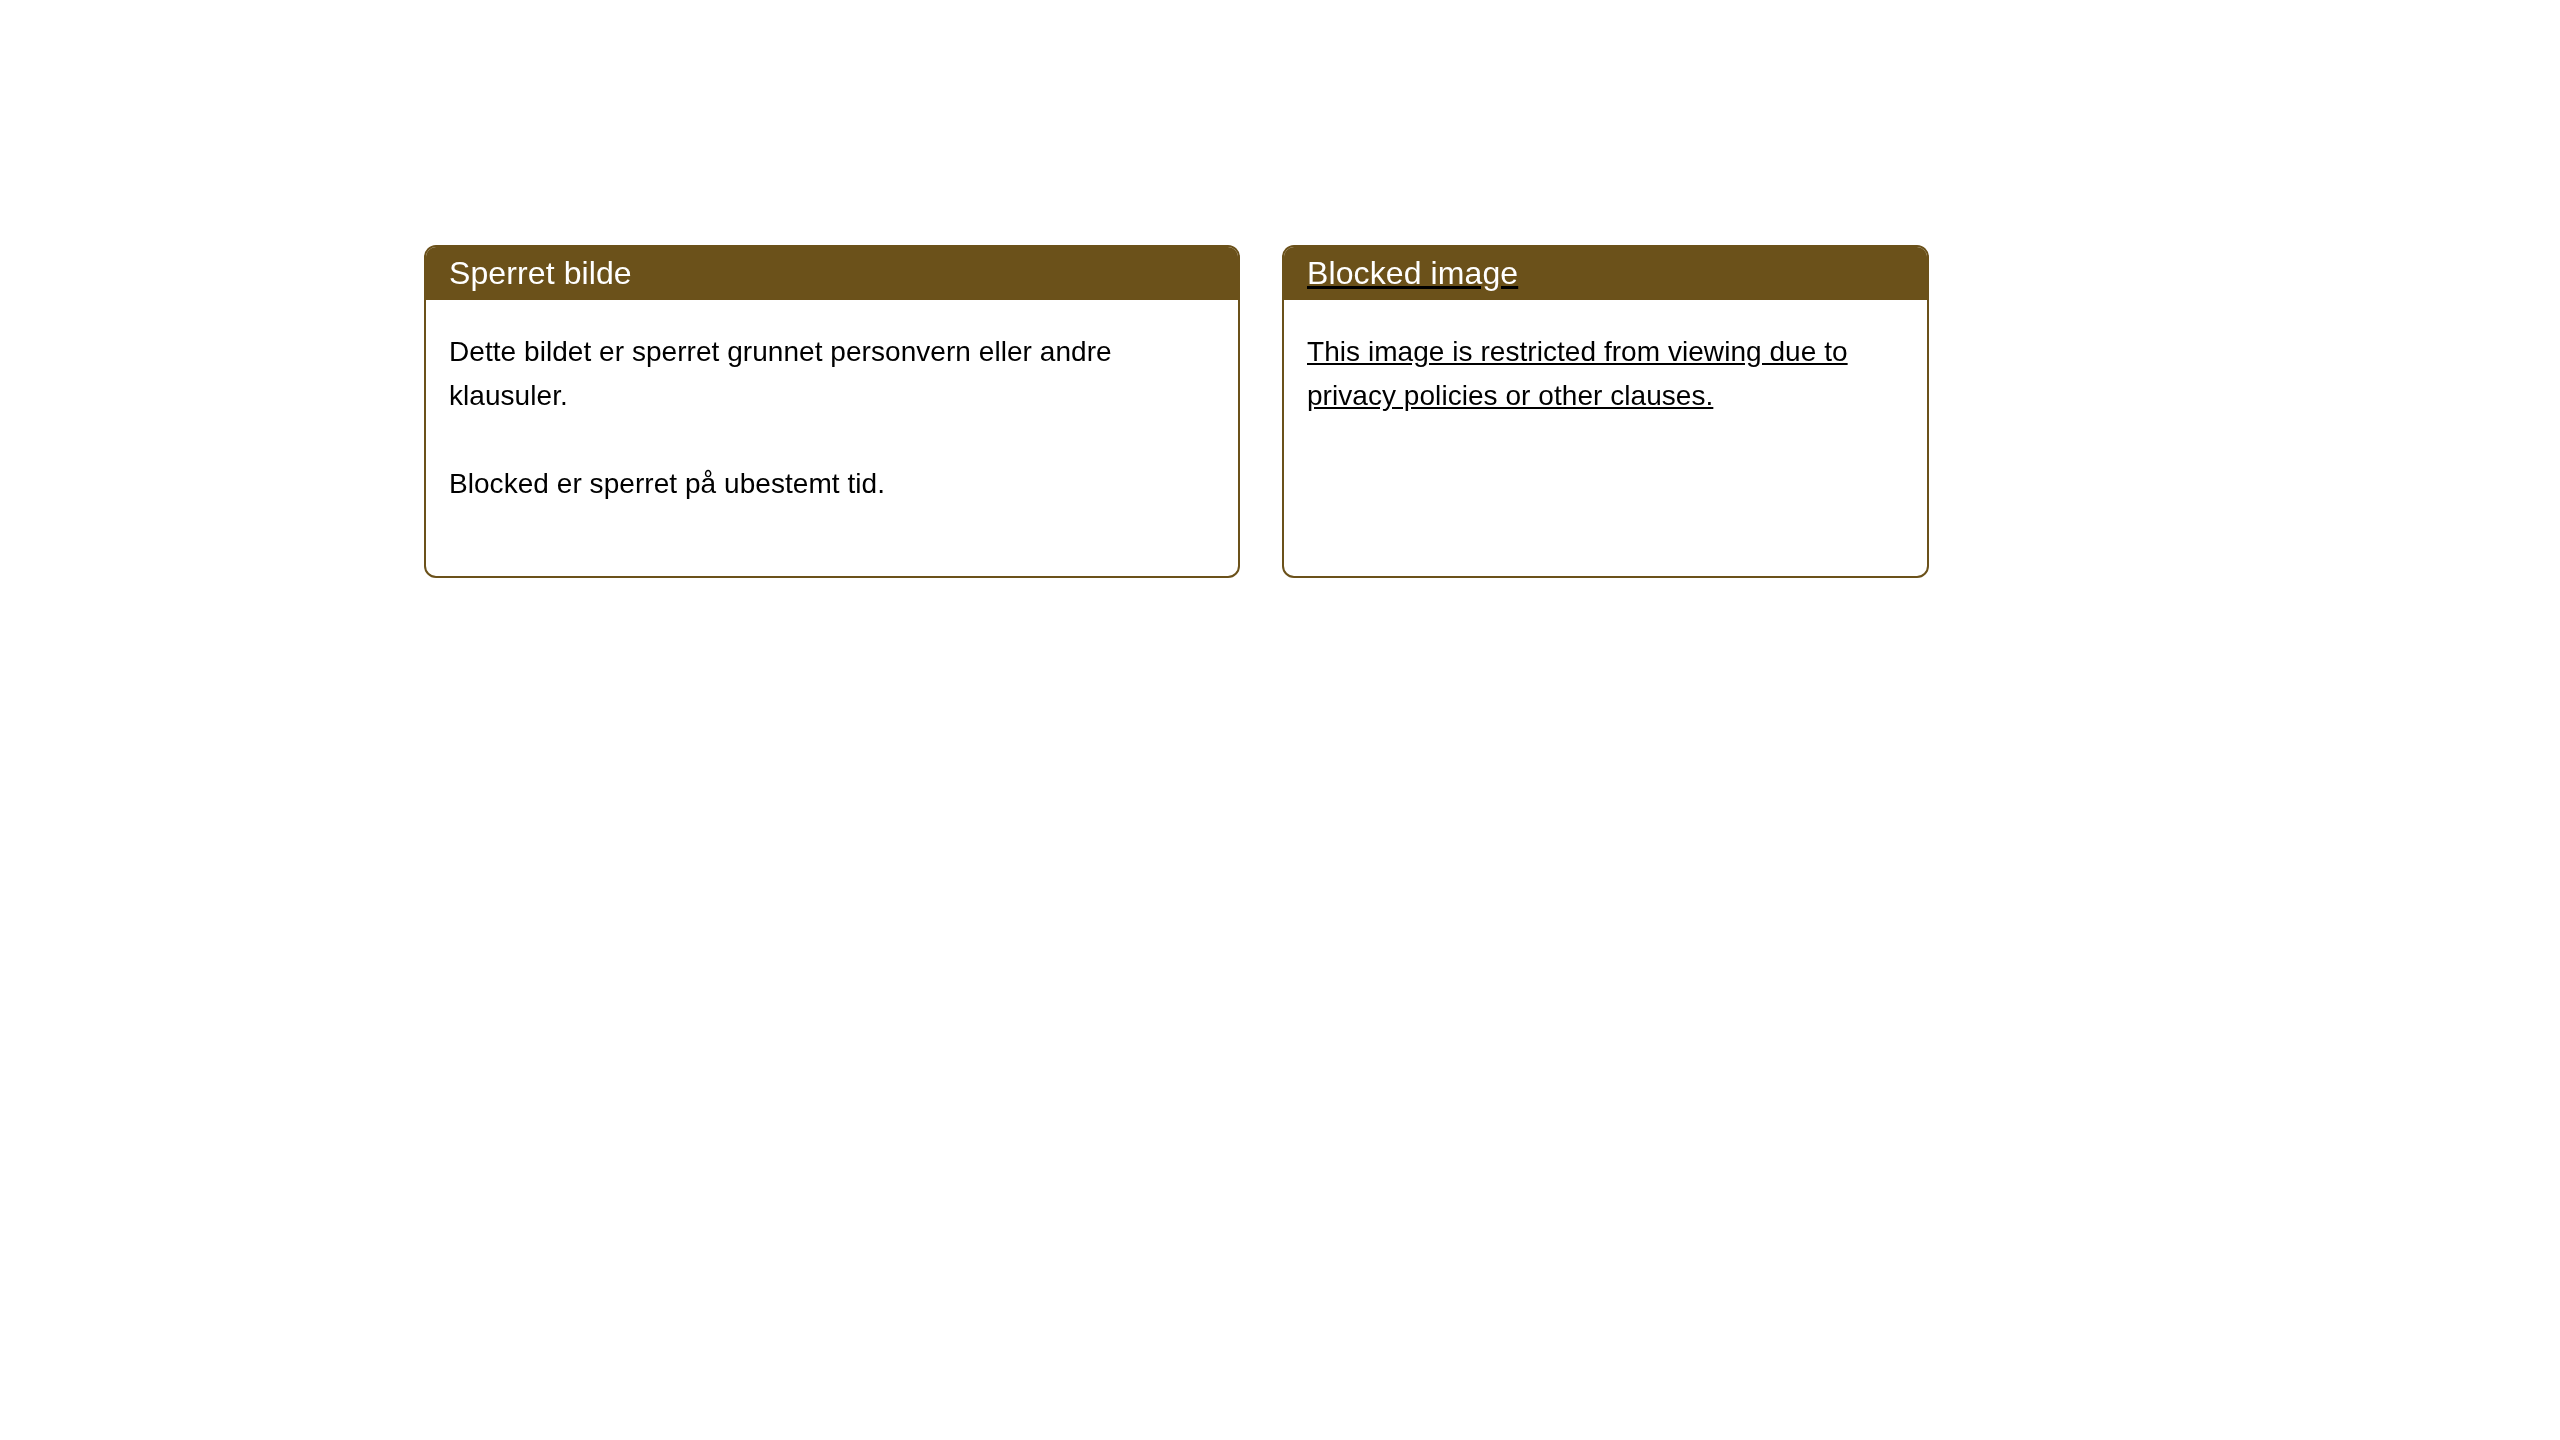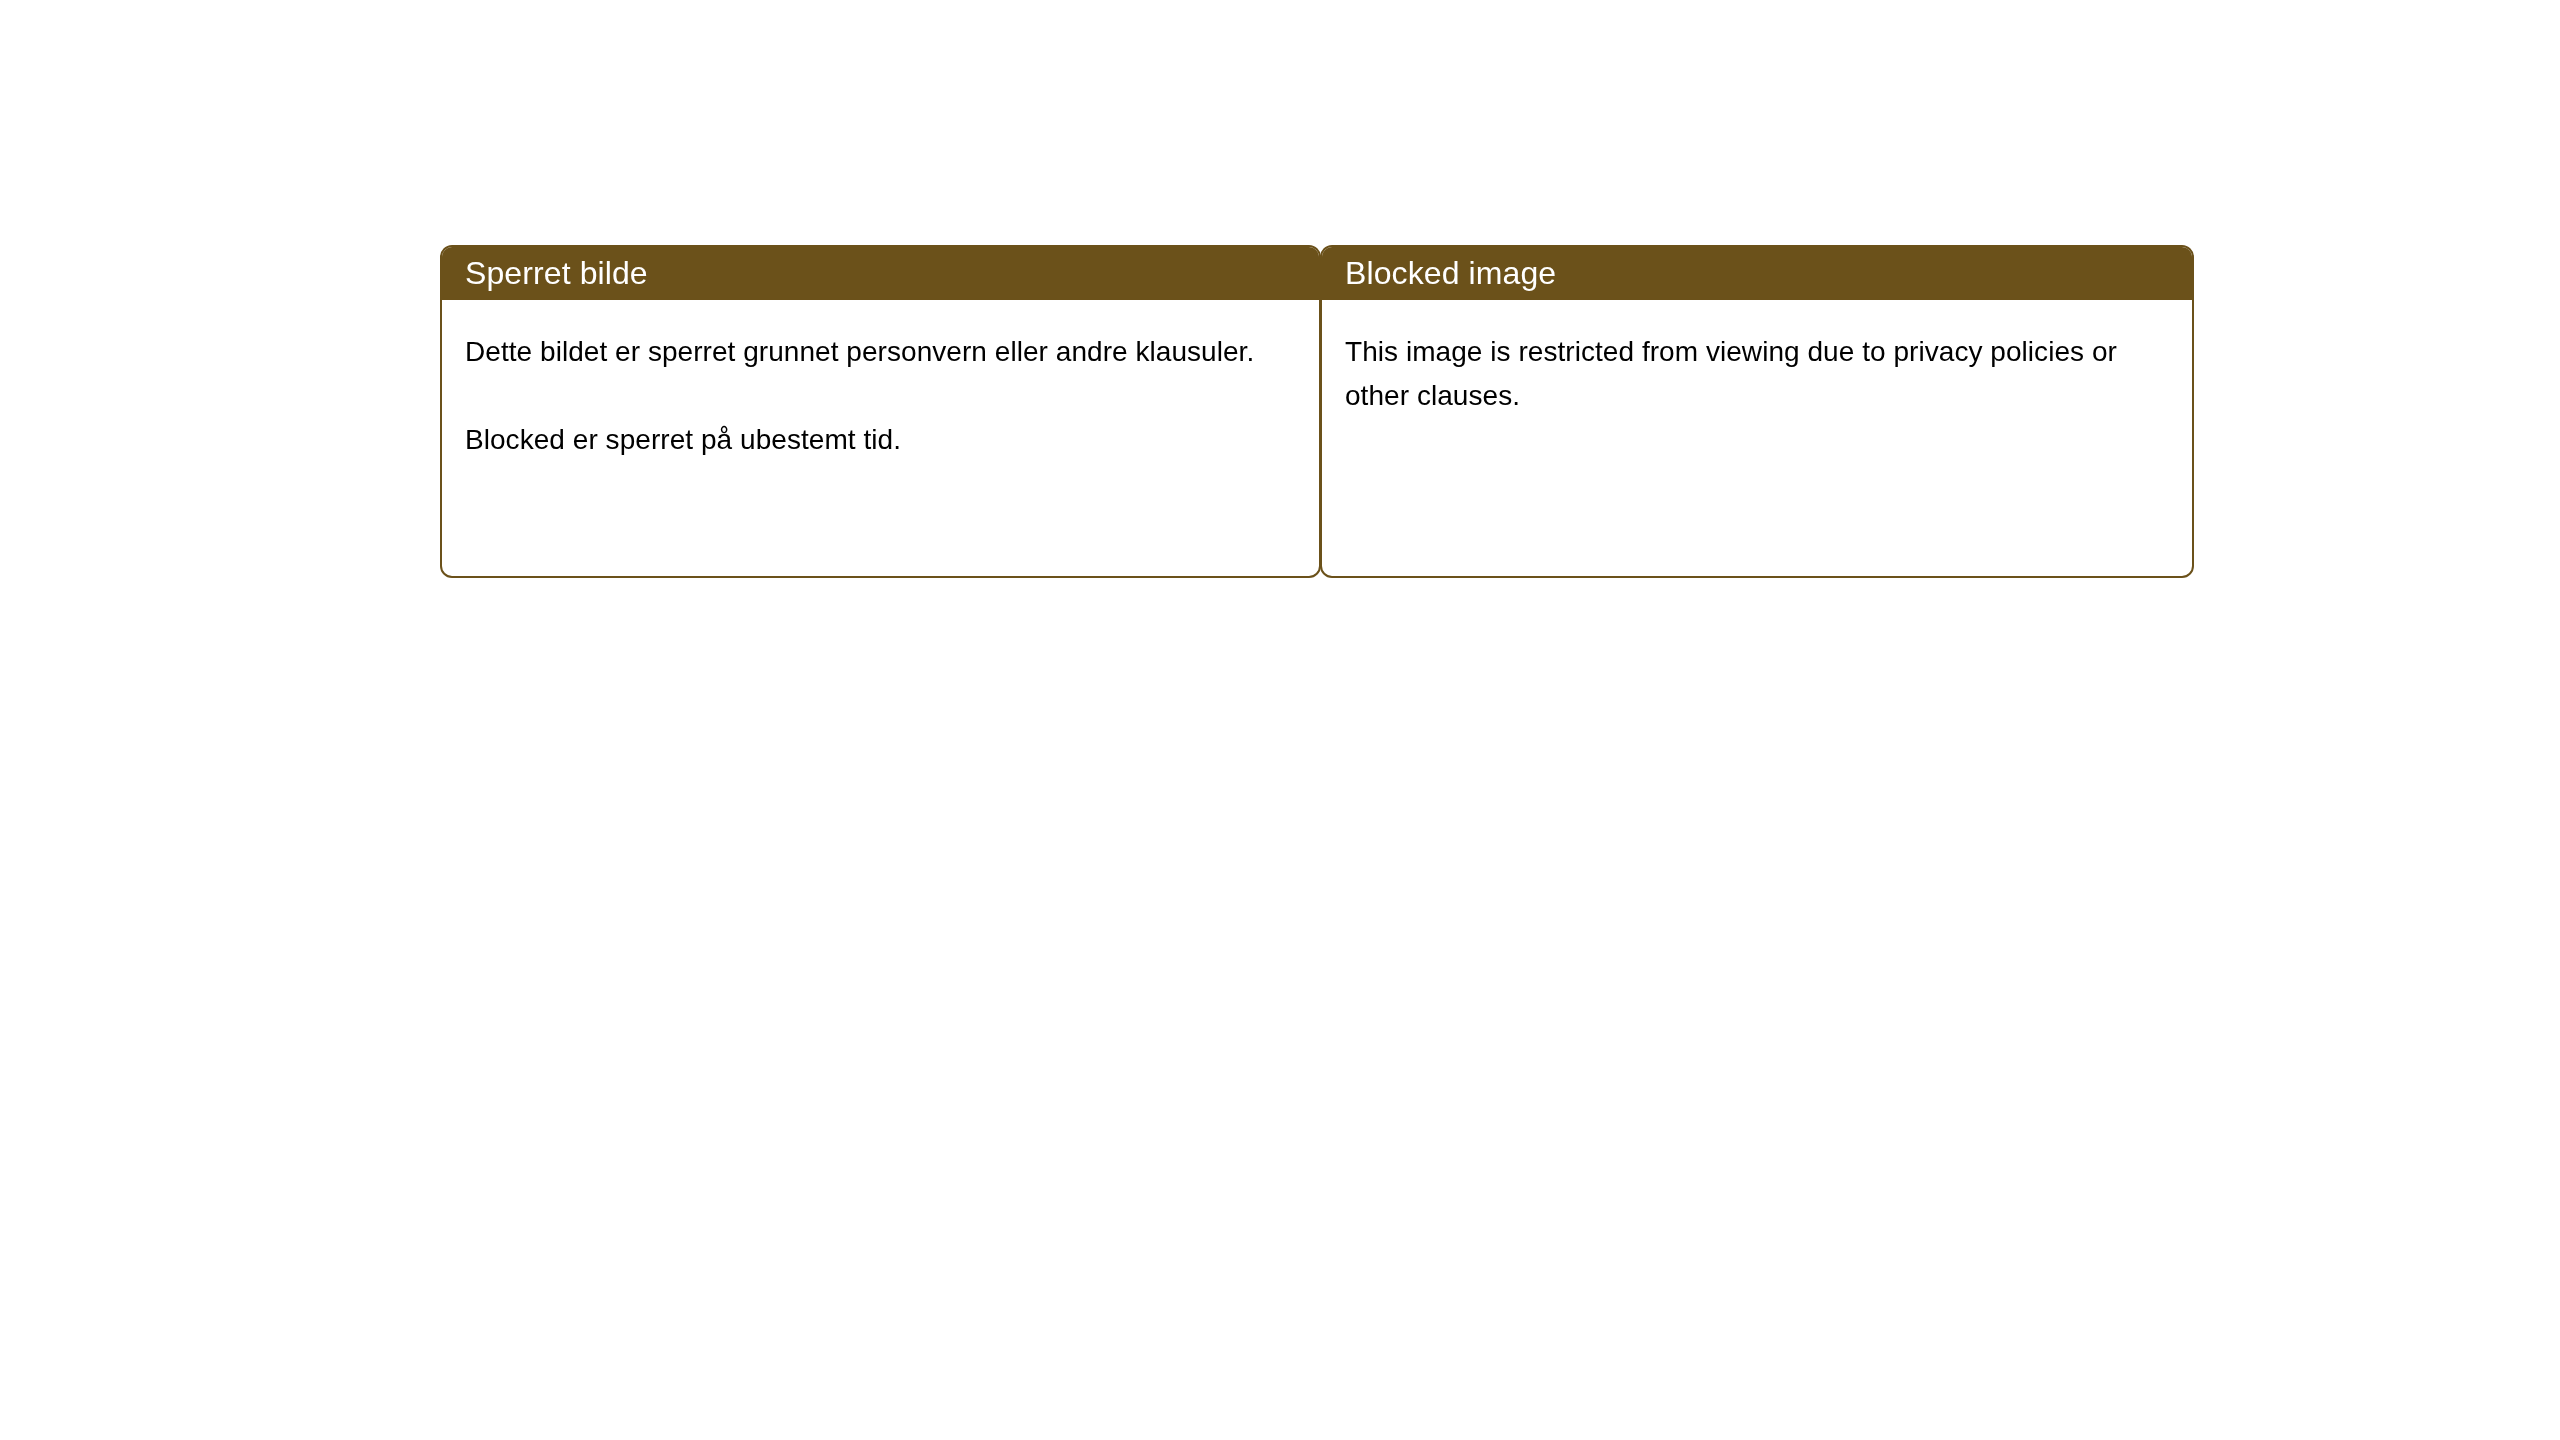--- a/index.html
+++ b/index.html
@@ -26,27 +26,28 @@
     top: 245px;
     height: 333px;
     box-sizing: border-box;
     background: #ffffff;
     border: 2px solid #6b511a;
     border-radius: 12px;
     overflow: hidden;
   }
 
   .card--no {
-    left: 440px;
-    width: 881px;
+    left: 424px;
+    width: 816px;
   }
 
   .card--en {
-    left: 1320px;
-    width: 874px;
+    left: 1282px;
+    width: 647px;
+    text-decoration: underline;
   }
 
   .card-header {
     box-sizing: border-box;
     height: 55px;
     background: #6b511a;
     margin: -2px -2px 0 -2px;
     border-top-left-radius: 12px;
     border-top-right-radius: 12px;
     display: flex;

